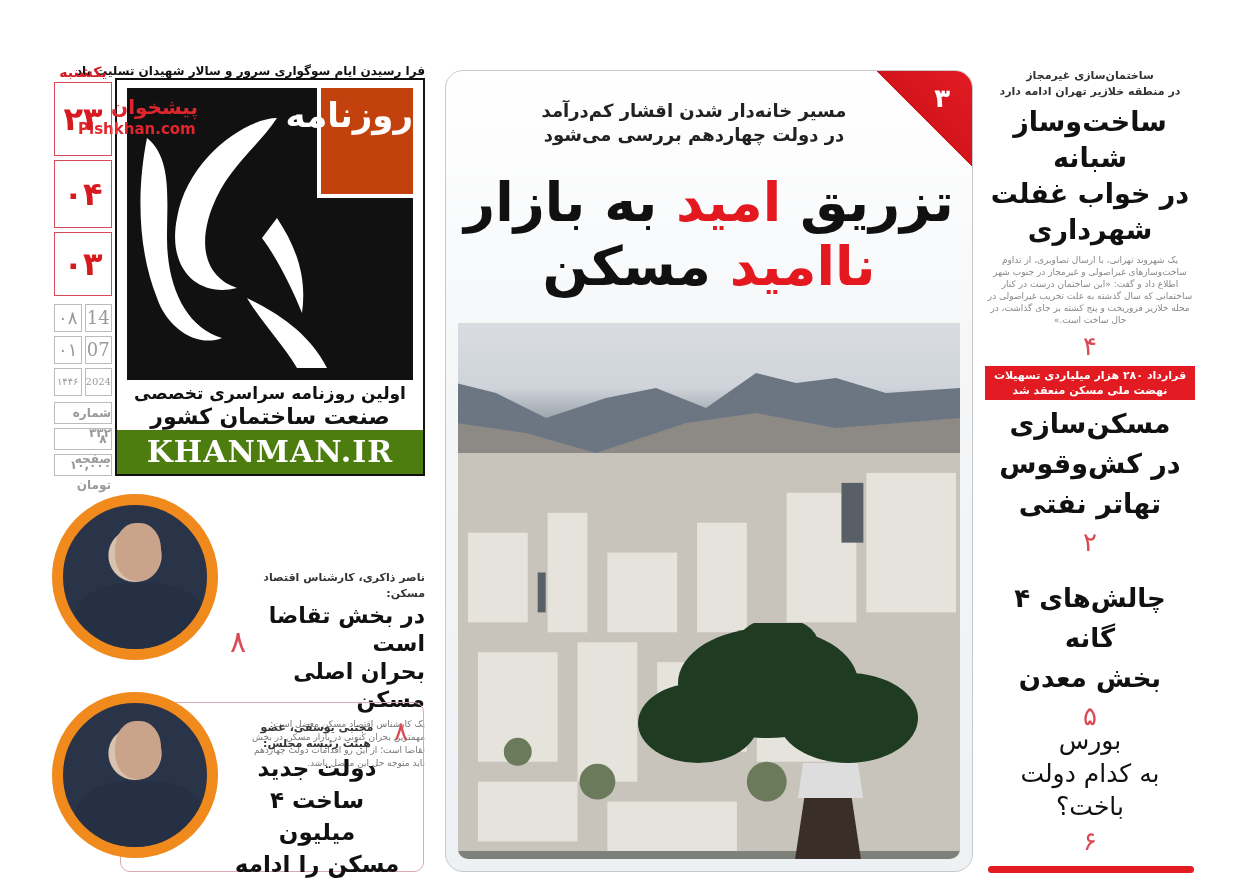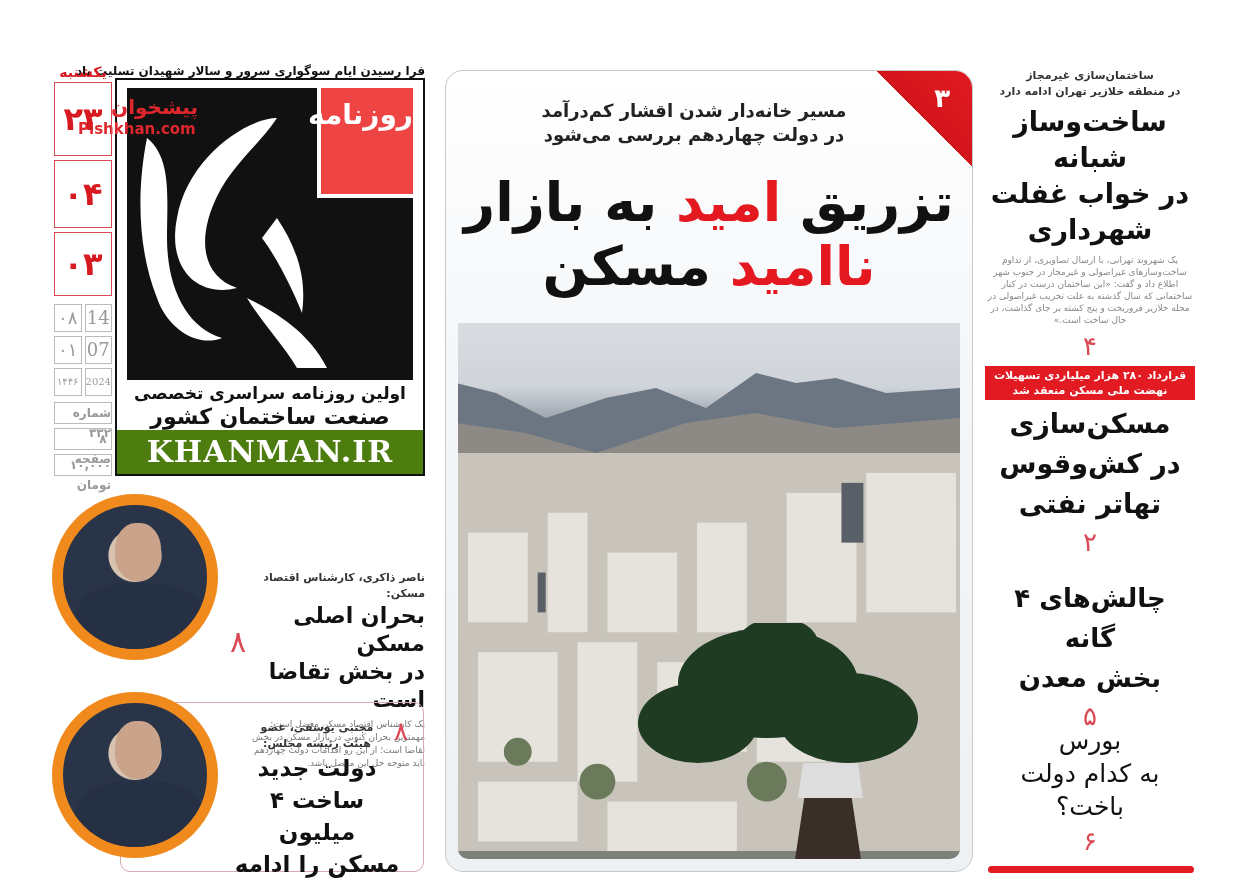--- a/index.html
+++ b/index.html
@@ -5,21 +5,21 @@
   * { box-sizing: border-box; margin: 0; padding: 0; }
   html, body { width: 1250px; height: 892px; background: #ffffff; overflow: hidden; }
   body { font-family: "DejaVu Sans", sans-serif; color: #111; position: relative; direction: rtl; }
   .abs { position: absolute; }
 
   
   .top-slogan { left: 115px; top: 64px; width: 310px; text-align: center; font-size: 12px; font-weight: bold; color: #111; white-space: nowrap; }
   .masthead { left: 115px; top: 78px; width: 310px; height: 398px; border: 2px solid #111; background: #fff; }
   .logo-block { position: absolute; left: 10px; top: 8px; width: 286px; height: 292px; background: #111; overflow: hidden; }
   .logo-glyph { position: absolute; left: 0; top: 10px; width: 210px; height: 280px; }
-  .logo-rooznameh { position: absolute; right: 0; top: 0; width: 96px; height: 110px; background: #ef4444; color: #fff; font-weight: bold; font-size: 28px; line-height: 34px; text-align: right; padding-top: 10px; border-left: 4px solid #fff; border-bottom: 4px solid #fff; }
+  .logo-rooznameh { position: absolute; right: 0; top: 0; width: 96px; height: 110px; background: #c2410c; color: #fff; font-weight: bold; font-size: 34px; line-height: 34px; text-align: right; padding-top: 10px; border-left: 4px solid #fff; border-bottom: 4px solid #fff; }
   .tagline { position: absolute; left: 10px; top: 302px; width: 286px; text-align: center; font-weight: bold; }
   .tagline .l1 { font-size: 17px; line-height: 22px; }
   .tagline .l2 { font-size: 22px; line-height: 26px; }
   .site-bar { position: absolute; left: 0; bottom: 0; width: 306px; height: 44px; background: #4d7c0f; color: #fff; font-family: "DejaVu Serif", serif; font-weight: bold; font-size: 30px; line-height: 44px; text-align: center; direction: ltr; letter-spacing: 1px; }
 
   .watermark { left: 78px; top: 95px; color: #e0262d; font-weight: bold; direction: ltr; }
   .watermark .fa { font-size: 20px; display: block; text-align: right; width: 120px; }
   .watermark .en { font-size: 15px; }
 
   
@@ -164,22 +164,22 @@
     </svg>
   </div>
 </div>
 
 <div class="portrait" style="left:52px;top:494px;">
   <div class="suit"></div>
   <div class="face"></div>
 </div>
 <div class="art-text" style="left:240px;top:522px;width:185px;margin-top:48px;">
   <div class="art-kicker">ناصر ذاکری، کارشناس اقتصاد مسکن:</div>
+  <div class="art-head">در بخش تقاضا است</div>
   <div class="art-head">بحران اصلی مسکن</div>
-  <div class="art-head">در بخش تقاضا است</div>
   <div class="art-body">یک کارشناس اقتصاد مسکن معضل است: مهمترین بحران کنونی در بازار مسکن در بخش تقاضا است؛ از این رو اقدامات دولت چهاردهم باید متوجه حل این معضل باشد.</div>
 </div>
 <div class="page-ref" style="left:230px;top:624px;">۸</div>
 
 <div class="abs article2-frame"></div>
 <div class="portrait" style="left:52px;top:692px;">
   <div class="suit"></div>
   <div class="face"></div>
 </div>
 <div class="art-text" style="left:232px;top:720px;width:170px;text-align:center;">

